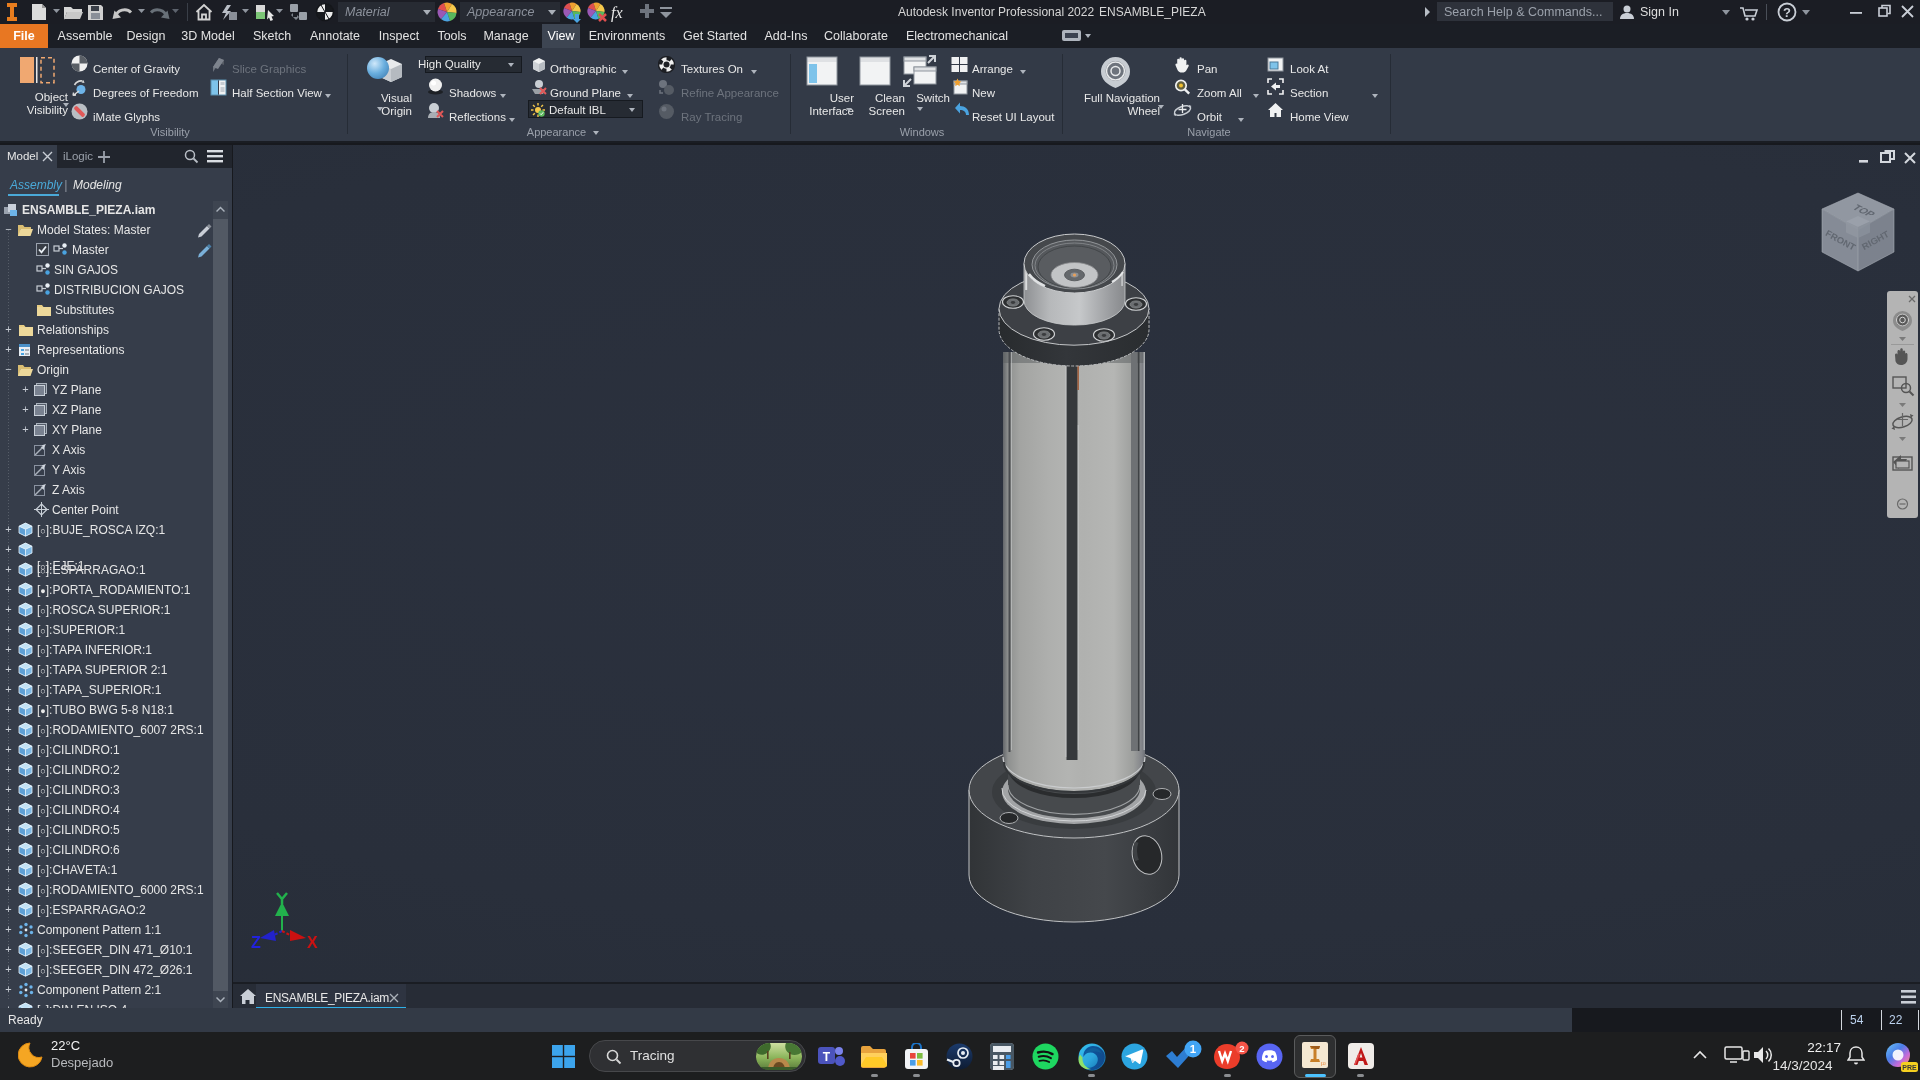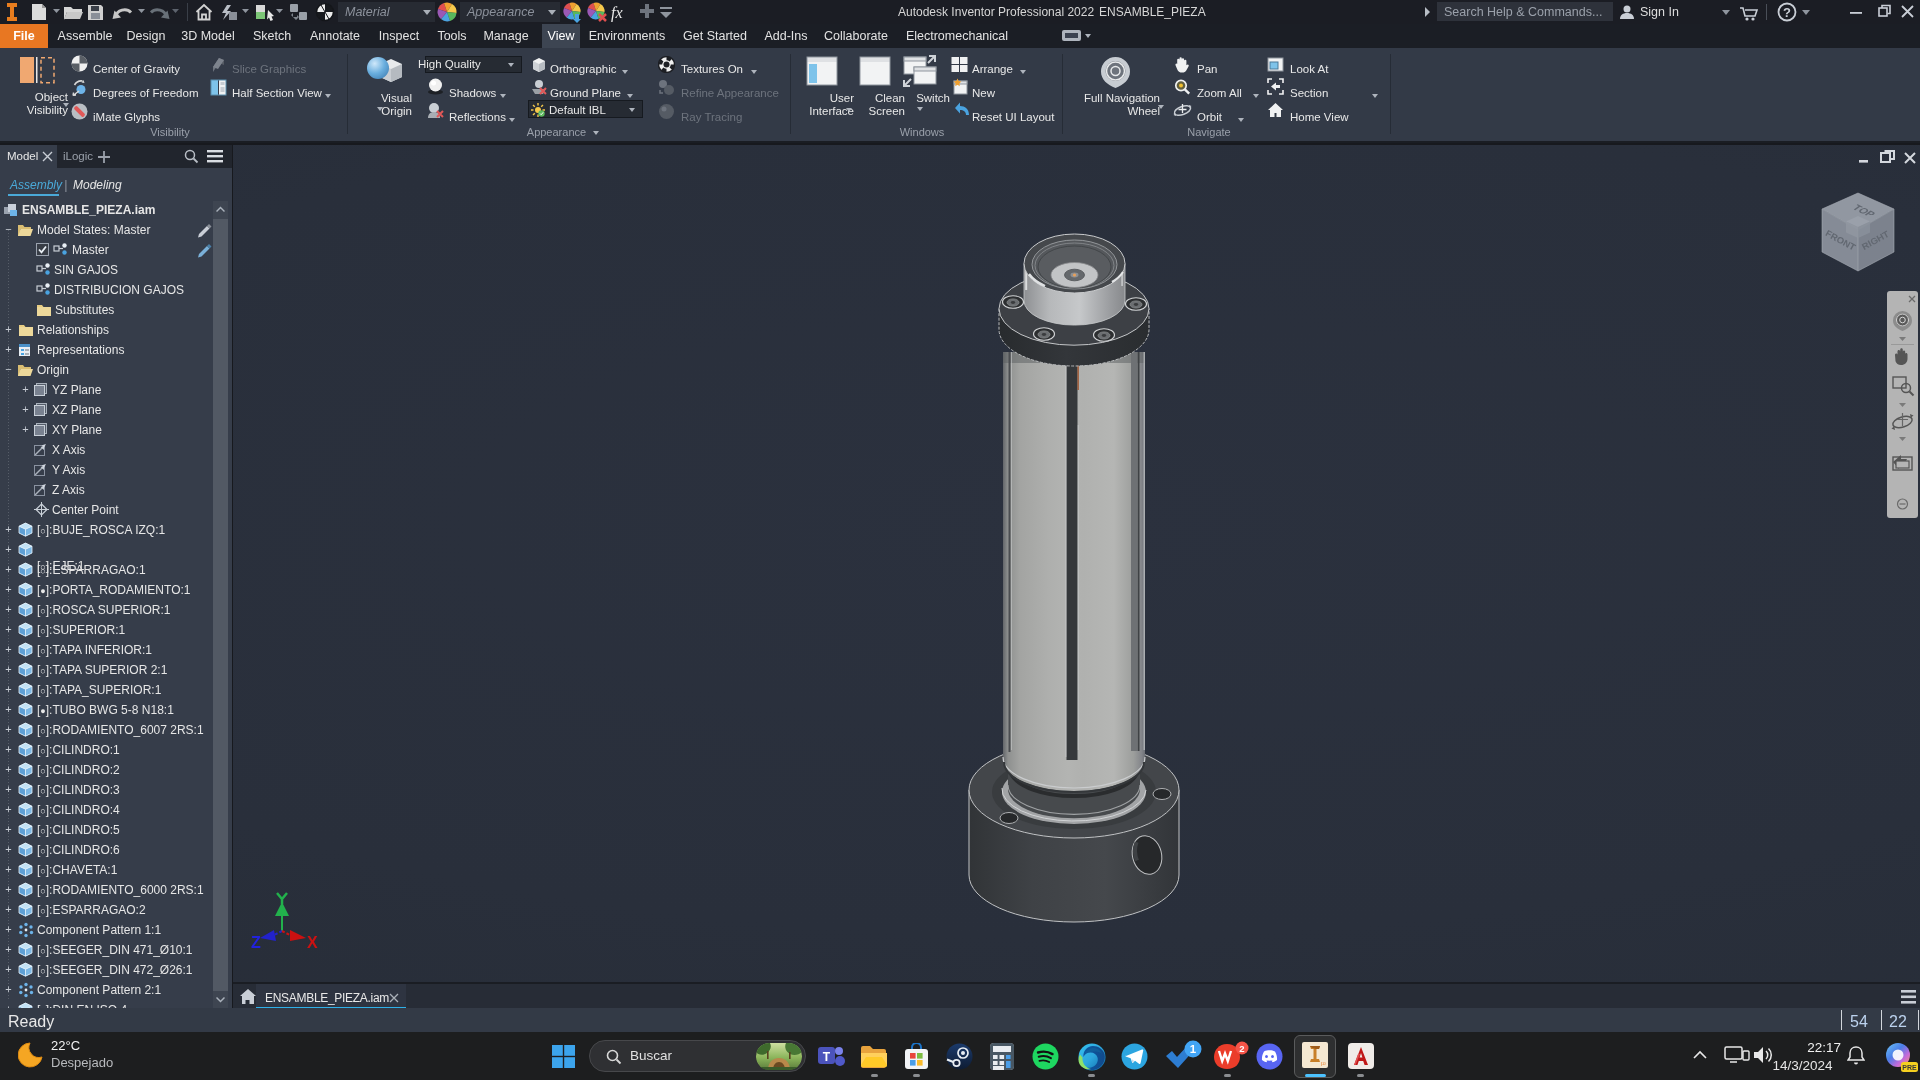--- a/index.html
+++ b/index.html
@@ -35,21 +35,21 @@
 .trow { position:absolute; height:20px; line-height:20px; white-space:nowrap; }
 .ex { position:absolute; width:9px; height:9px; top:5px; font-size:11px; line-height:8px; color:#c7ccd4; text-align:center; }
 
 
 #viewport { position:absolute; left:233px; top:145px; width:1687px; height:837px; background:radial-gradient(130% 90% at 50% 45%, #2b313e 0%, #292f3b 55%, #262c36 100%); }
 
 
 #tabbar { position:absolute; left:233px; top:982px; width:1687px; height:26px; background:#272c36; border-top:2px solid #1a1d23;}
 
 
-#statusbar { position:absolute; left:0; top:1008px; width:1920px; height:24px; background:#333a46; font-size:16px; color:#e8e8e8; }
+#statusbar { position:absolute; left:0; top:1008px; width:1572px; height:24px; background:#333a46; font-size:12px; color:#e8e8e8; }
 
 
 #taskbar { position:absolute; left:0; top:1032px; width:1920px; height:48px; background:#1d1e1f; }
 </style>
 </head>
 <body>
 <div id="app">
   <div id="titlebar">
     <svg class="abs" style="left:0;top:0" width="700" height="24" viewBox="0 0 700 24">
 
@@ -1093,21 +1093,21 @@
           <rect x="0" y="12.2" width="10.8" height="10.8"></rect>
           <rect x="12.2" y="12.2" width="10.8" height="10.8"></rect>
         </g>
       </svg>
 
     <div class="abs" style="left:589px;top:8px;width:217px;height:32px;background:#2f3033;border:1px solid #47484b;border-radius:16px">
       <svg class="abs" style="left:16px;top:8px" width="16" height="16" viewBox="0 0 16 16">
           <circle cx="6.5" cy="6.5" r="5" fill="none" stroke="#d8d8d8" stroke-width="1.6"></circle>
           <path d="M10.5 10.5 l4 4" stroke="#d8d8d8" stroke-width="1.8"></path>
         </svg>
-      <span class="abs" style="left:40px;top:7px;font-size:13.5px;color:#e0e0e0">Buscar</span>
+      <span class="abs" style="left:40px;top:7px;font-size:13.5px;color:#e0e0e0">Tracing</span>
       <svg class="abs" style="left:166px;top:2px;border-radius:13px;overflow:hidden" width="46" height="27" viewBox="0 0 46 27">
           <defs>
             <linearGradient id="bgimg" x1="0" y1="0" x2="0" y2="1">
               <stop offset="0" stop-color="#cfe0a0"></stop>
               <stop offset="0.55" stop-color="#8ab45a"></stop>
               <stop offset="1" stop-color="#5a7a3a"></stop>
             </linearGradient>
           </defs>
           <rect x="0" y="0" width="46" height="27" rx="13" fill="url(#bgimg)"></rect>
           <path d="M0 0 h14 c2 4 0 8 -3 10 c-4 3 -9 2 -11 -1 Z" fill="#3e6a2c"></path>

